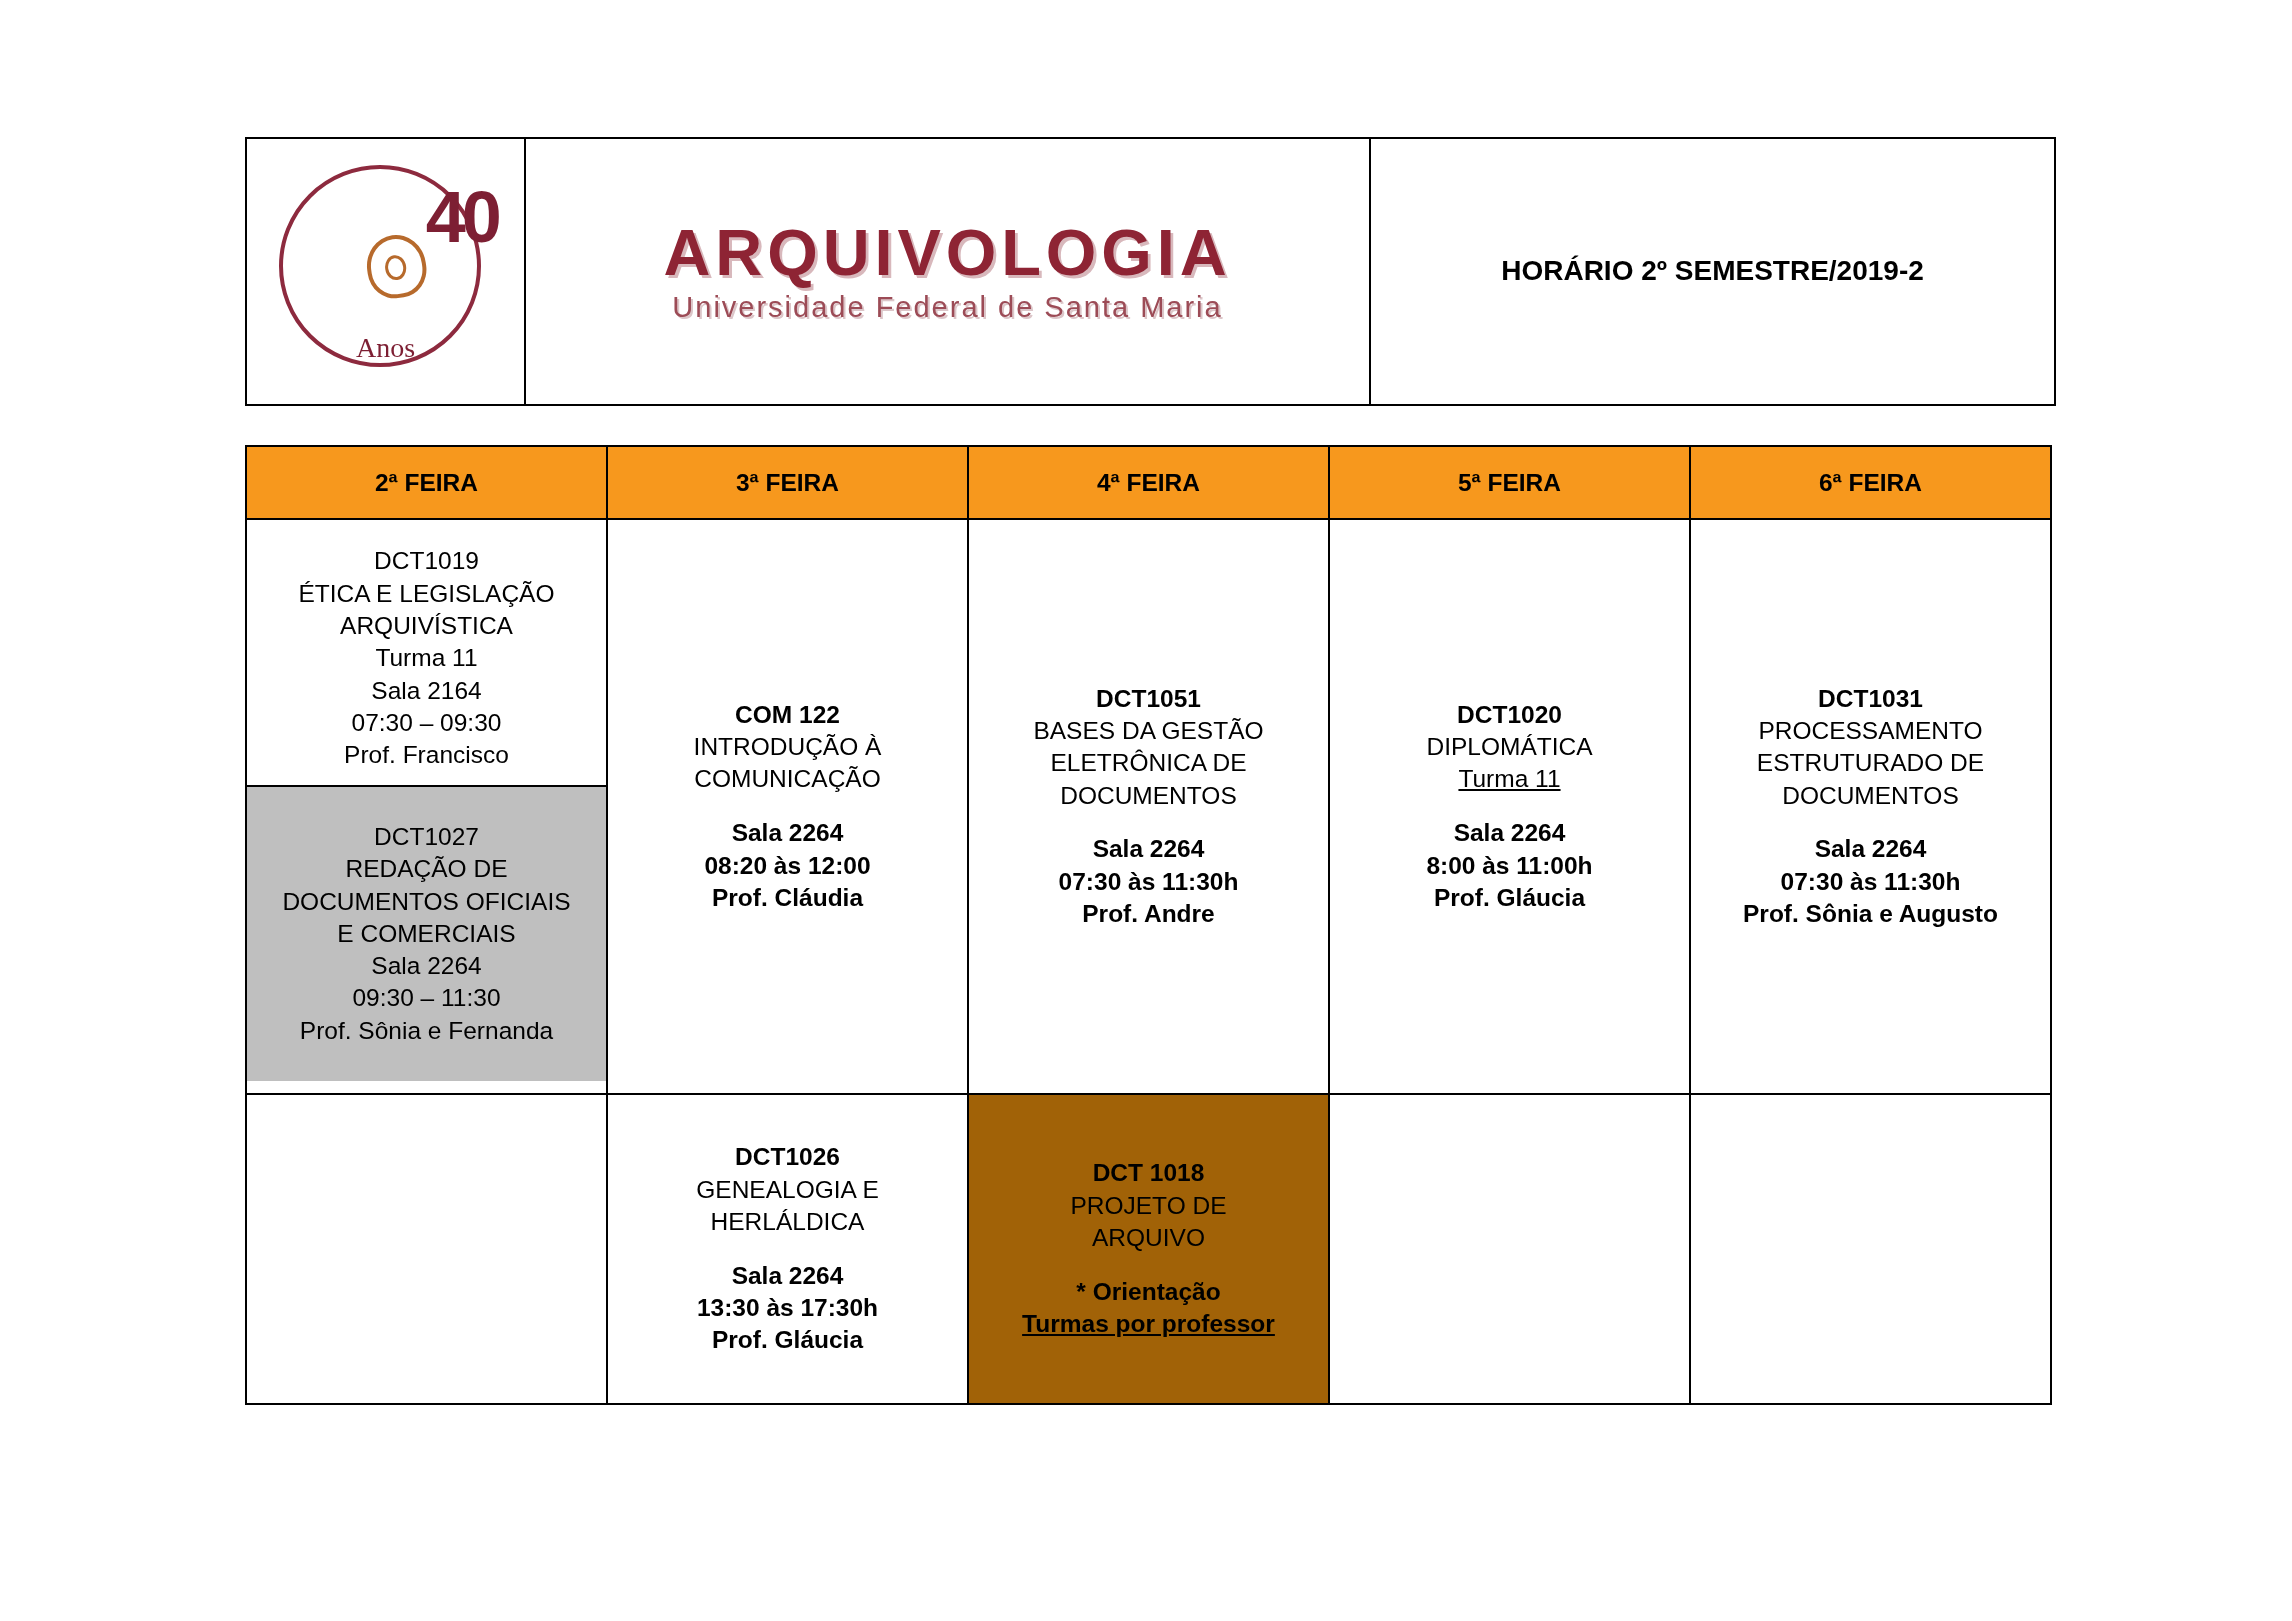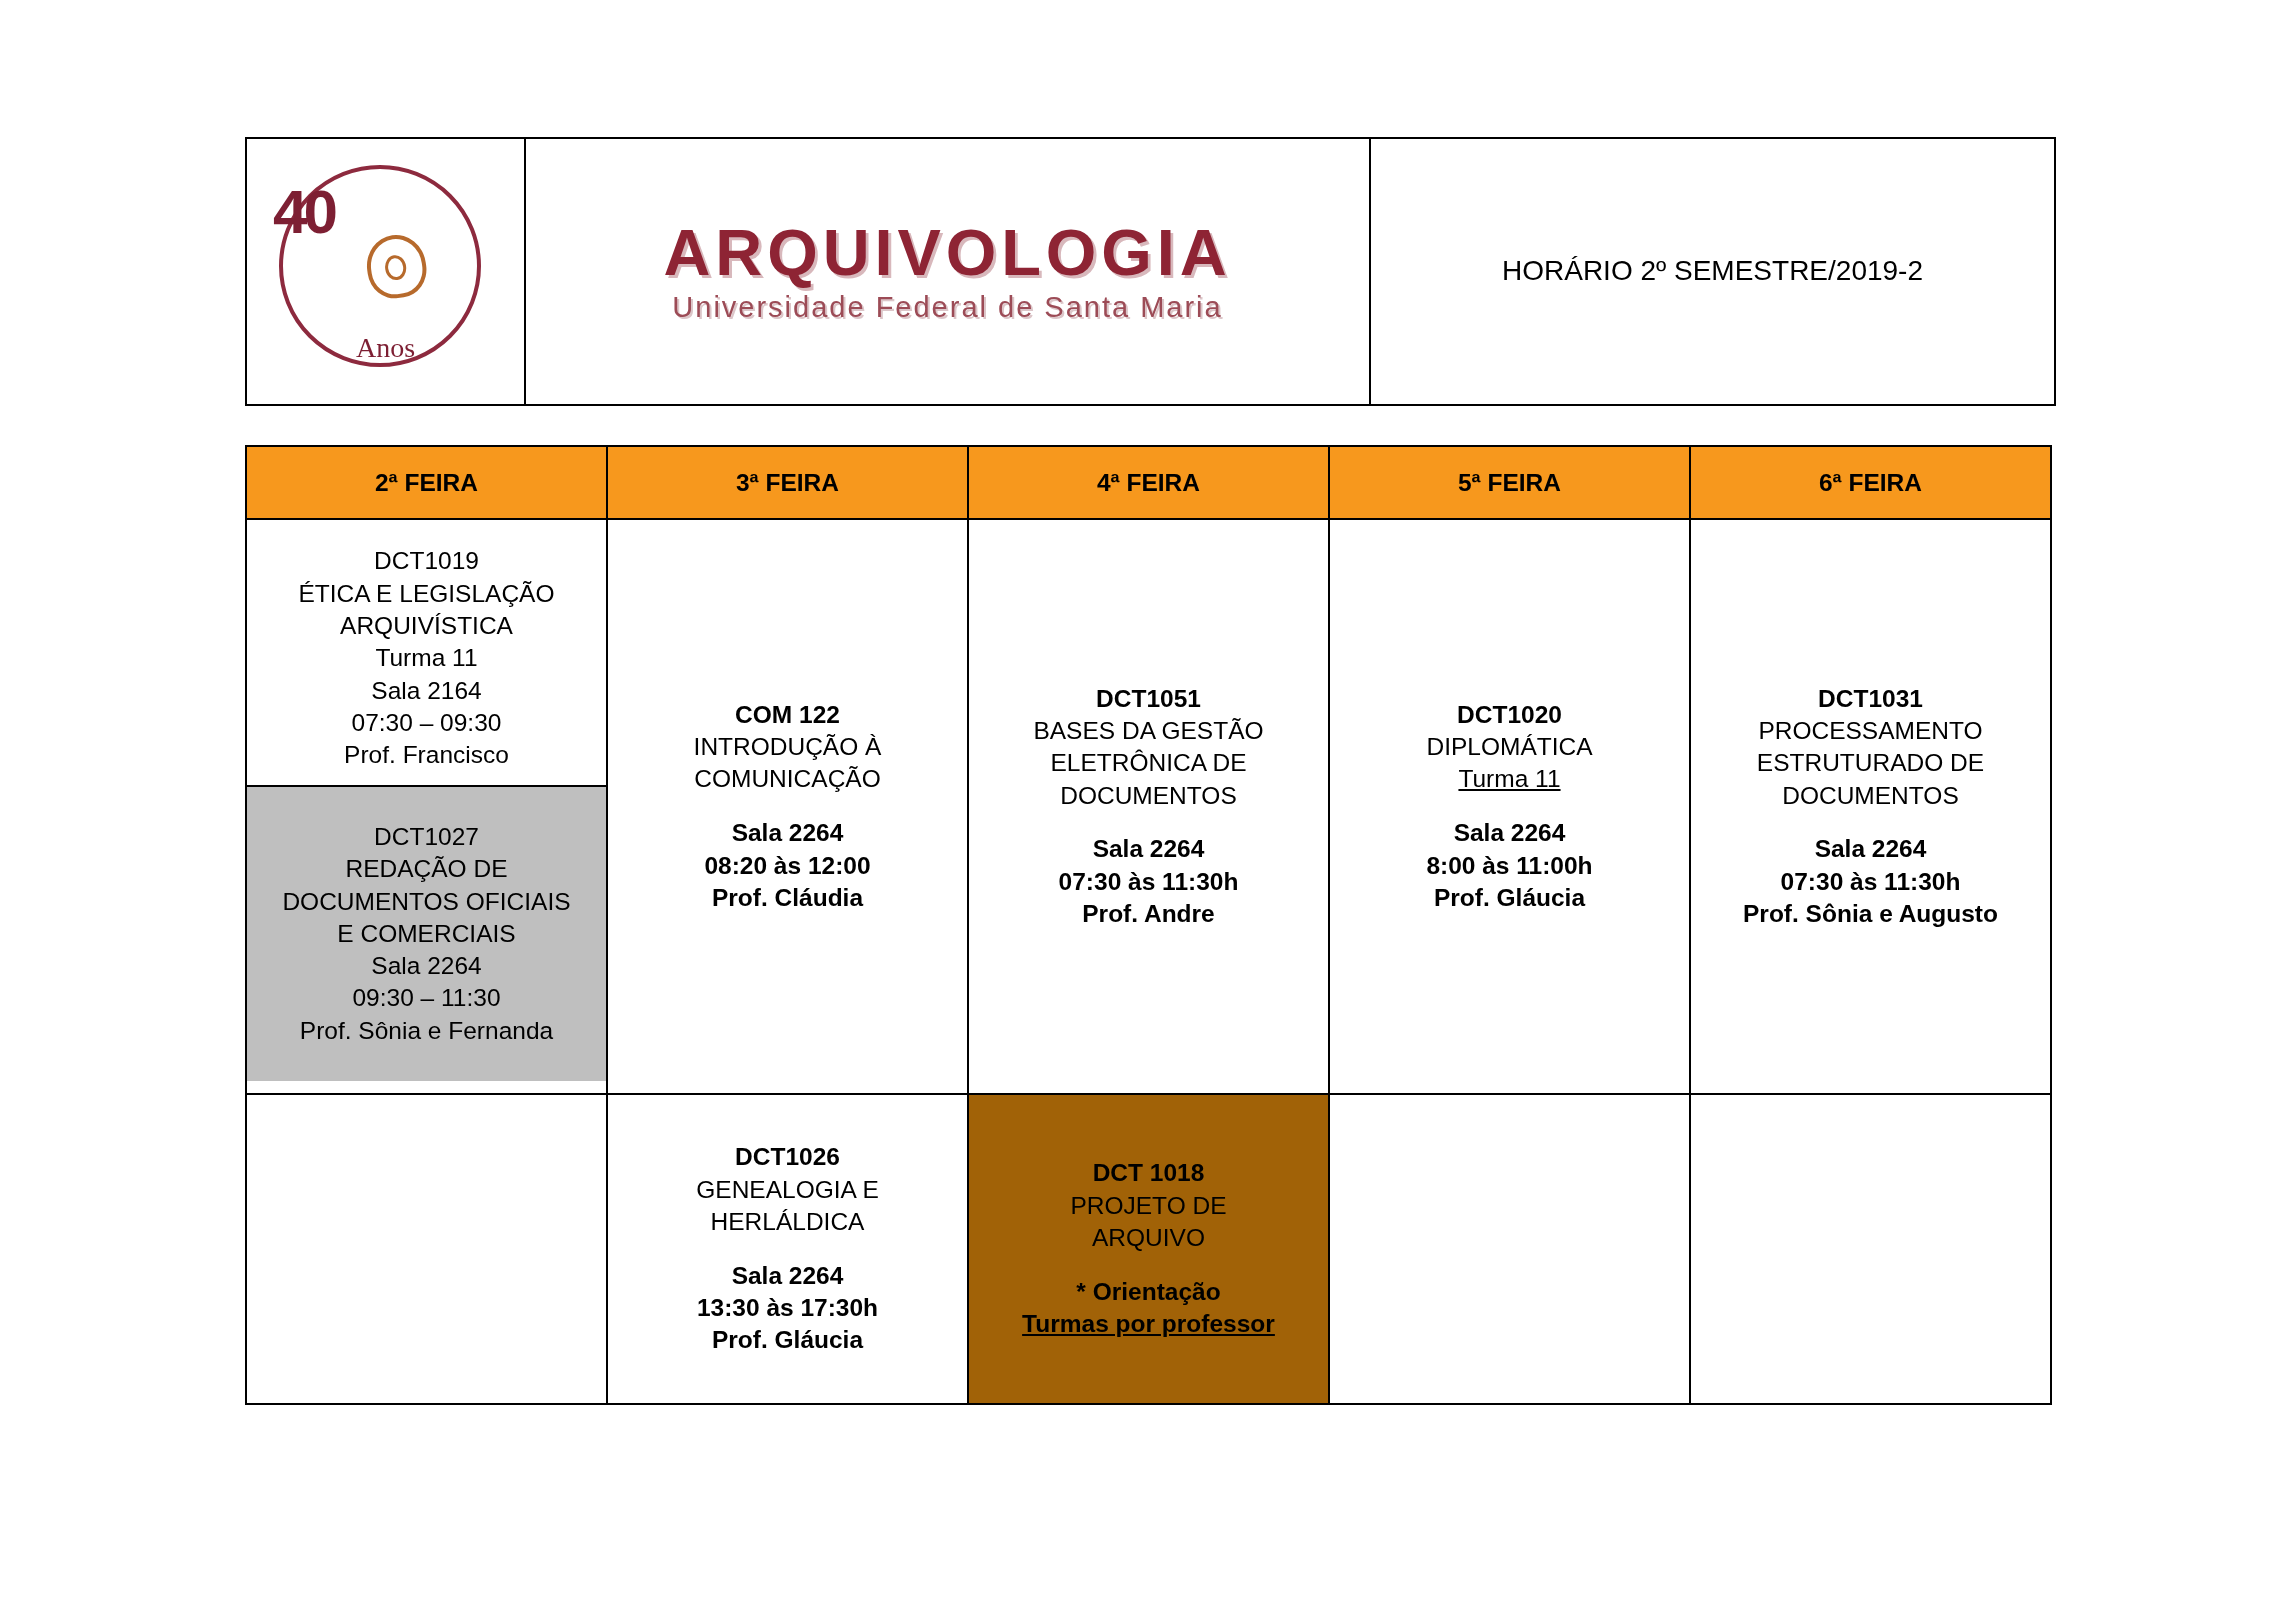--- a/index.html
+++ b/index.html
@@ -50,24 +50,24 @@
     left: 5.9px; top: 5.9px;
     width: 202px; height: 202px;
     border: 4.9px solid #8d2a3e;
     border-radius: 50%;
     box-sizing: border-box;
   }
   .logo-40 {
     position: absolute;
     left: 0; top: 21.6px;
     width: 225px;
-    text-align: left;
+    text-align: right;
     font-family: "Liberation Sans", sans-serif;
     font-weight: bold;
-    font-size: 62px;
+    font-size: 72px;
     letter-spacing: -3.9px;
     color: #7d1f33;
     line-height: 1;
   }
   .logo-anos {
     position: absolute;
     left: 0; bottom: 21.6px;
     width: 225px;
     text-align: center;
     font-family: "Liberation Serif", serif;
@@ -107,21 +107,21 @@
   .brand-sub {
     font-family: "Liberation Sans", sans-serif;
     font-size: 29px;
     letter-spacing: 2px;
     color: #9c4b56;
     text-shadow: 2px 2px 0 #dcc6c9;
     margin-top: 4px;
   }
   .doc-title {
     font-size: 28px;
-    font-weight: normal;
+    font-weight: bold;
     line-height: 1.3;
   }
 
   
   .grid {
     border-collapse: collapse;
     table-layout: fixed;
     width: 1803px;
     margin-top: 39px;
   }

